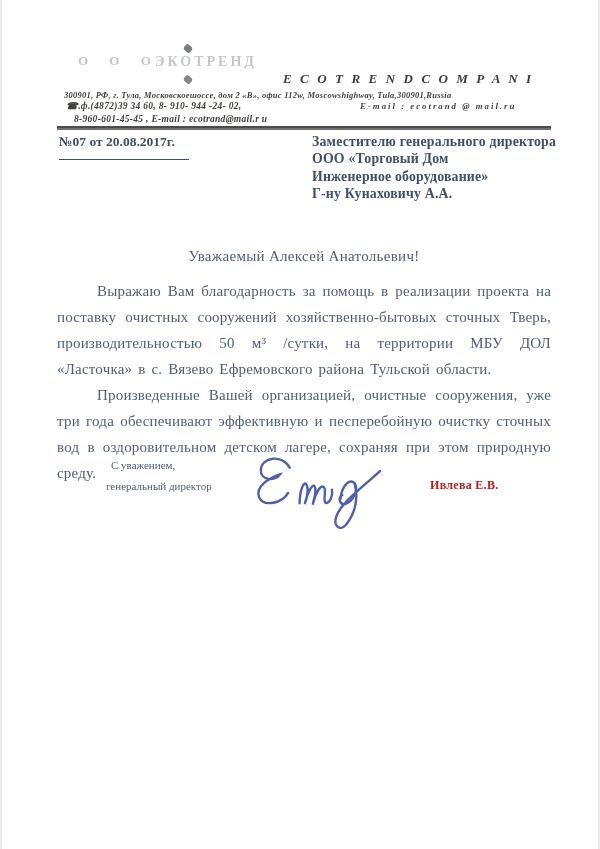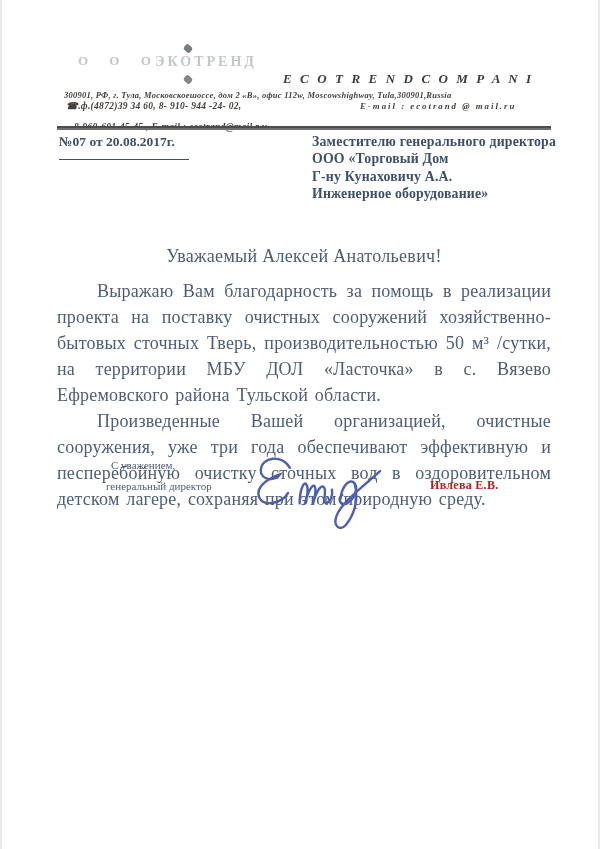--- a/index.html
+++ b/index.html
@@ -48,21 +48,21 @@
     position: absolute; left: 64px; top: 100px;
     font-size: 9.5px; font-weight: bold; font-style: italic;
     letter-spacing: 0.3px; color: #433e3a; white-space: nowrap;
   }
   .email-right {
     position: absolute; left: 358px; top: 101px;
     font-size: 8.8px; font-weight: bold; font-style: italic;
     letter-spacing: 2px; color: #433e3a; white-space: nowrap; text-align: right;
   }
   .phone-line2 {
-    position: absolute; left: 72px; top: 122px;
+    position: absolute; left: 72px; top: 114px;
     font-size: 9.5px; font-weight: bold; font-style: italic;
     letter-spacing: 0.3px; color: #433e3a; white-space: nowrap;
   }
   .header-rule {
     position: absolute; left: 55px; top: 126px; width: 494px; height: 2px;
     border-top: 2px solid #4c4c4c; border-bottom: 2px solid #6e6e6e;
   }
 
   
   .ref-number {
@@ -72,21 +72,21 @@
   }
   .recipient {
     position: absolute; left: 310px; top: 133px;
     font-size: 13.8px; font-weight: bold; color: #3d4f68;
     line-height: 17.3px; letter-spacing: 0.2px;
   }
 
   
   .content {
     position: absolute; left: 55px; top: 243px; width: 494px;
-    color: #4d5d74; font-size: 18px; line-height: 26px;
+    color: #4d5d74; font-size: 15px; line-height: 26px;
   }
   .salutation {
     text-align: center; margin-bottom: 9px; letter-spacing: 0.3px;
   }
   .content p {
     text-align: justify; text-indent: 40px;
     word-spacing: 2px; letter-spacing: 0.2px;
   }
 
   
@@ -118,22 +118,22 @@
   <div class="address-line">300901, РФ, г. Тула, Московскоешоссе, дом 2 «В», офис 112w, Moscowshighway, Tula,300901,Russia</div>
   <div class="phone-line">☎.ф.(4872)39 34 60,  8- 910- 944 -24- 02,</div>
   <div class="email-right">E-mail : ecotrand @ mail.ru</div>
   <div class="phone-line2">8-960-601-45-45 , E-mail  :  ecotrand@mail.r u</div>
   <div class="header-rule"></div>
 
   <div class="ref-number">№07 от 20.08.2017г.</div>
   <div class="recipient">
     <div>Заместителю генерального директора</div>
     <div>ООО «Торговый Дом</div>
+    <div>Инженерное оборудование»</div>
     <div>Г-ну Кунаховичу А.А.</div>
-    <div>Инженерное оборудование»</div>
   </div>
 
   <div class="content">
     <div class="salutation">Уважаемый Алексей Анатольевич!</div>
     <p>Выражаю Вам благодарность за помощь в реализации проекта на поставку очистных сооружений хозяйственно-бытовых сточных Тверь, производительностью 50 м³ /сутки, на территории МБУ ДОЛ «Ласточка» в с. Вязево Ефремовского района Тульской области.</p>
     <p>Произведенные Вашей организацией, очистные сооружения, уже три года обеспечивают эффективную и песперебойную очистку сточных вод в оздоровительном детском лагере, сохраняя при этом природную среду.</p>
   </div>
 
   <div class="closing">
     <div class="regards">С уважением,</div>

